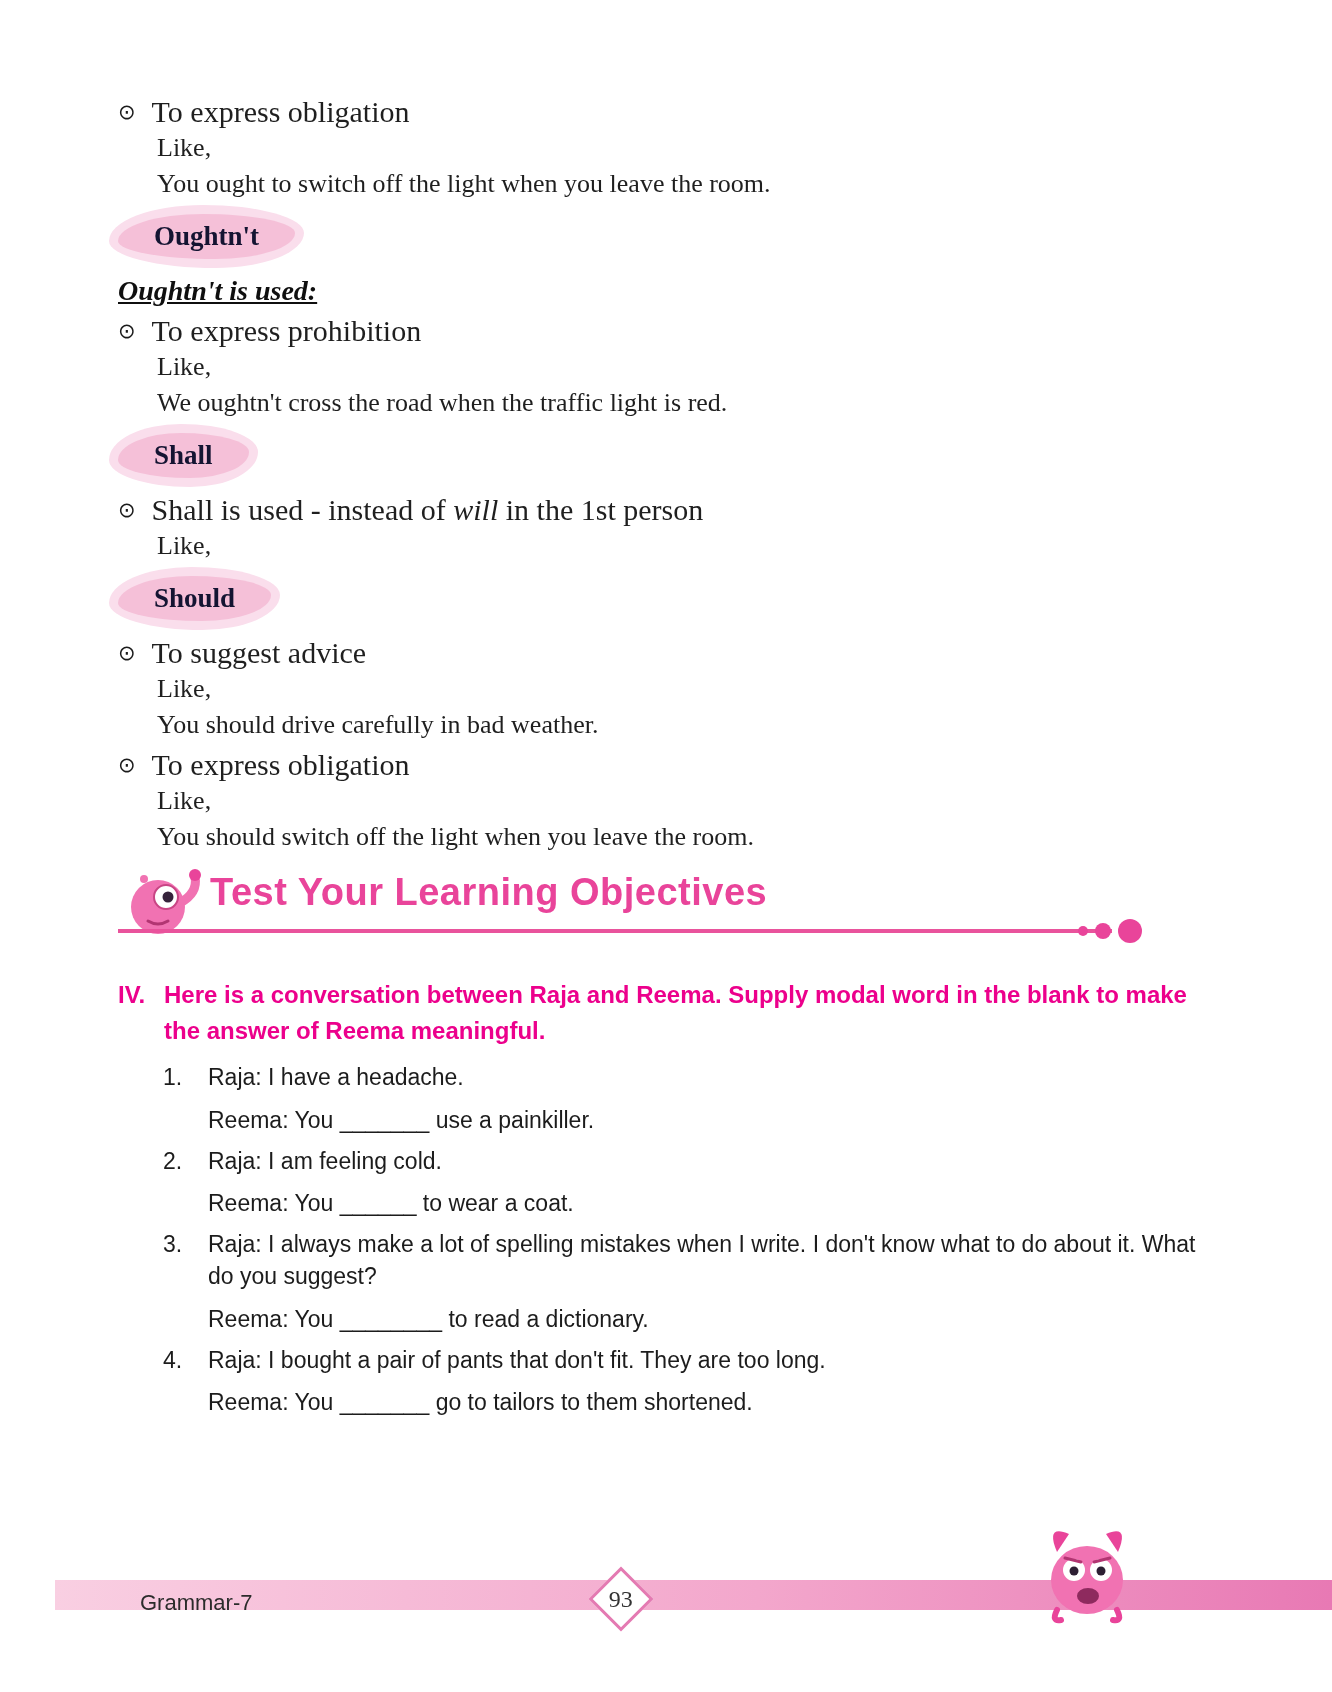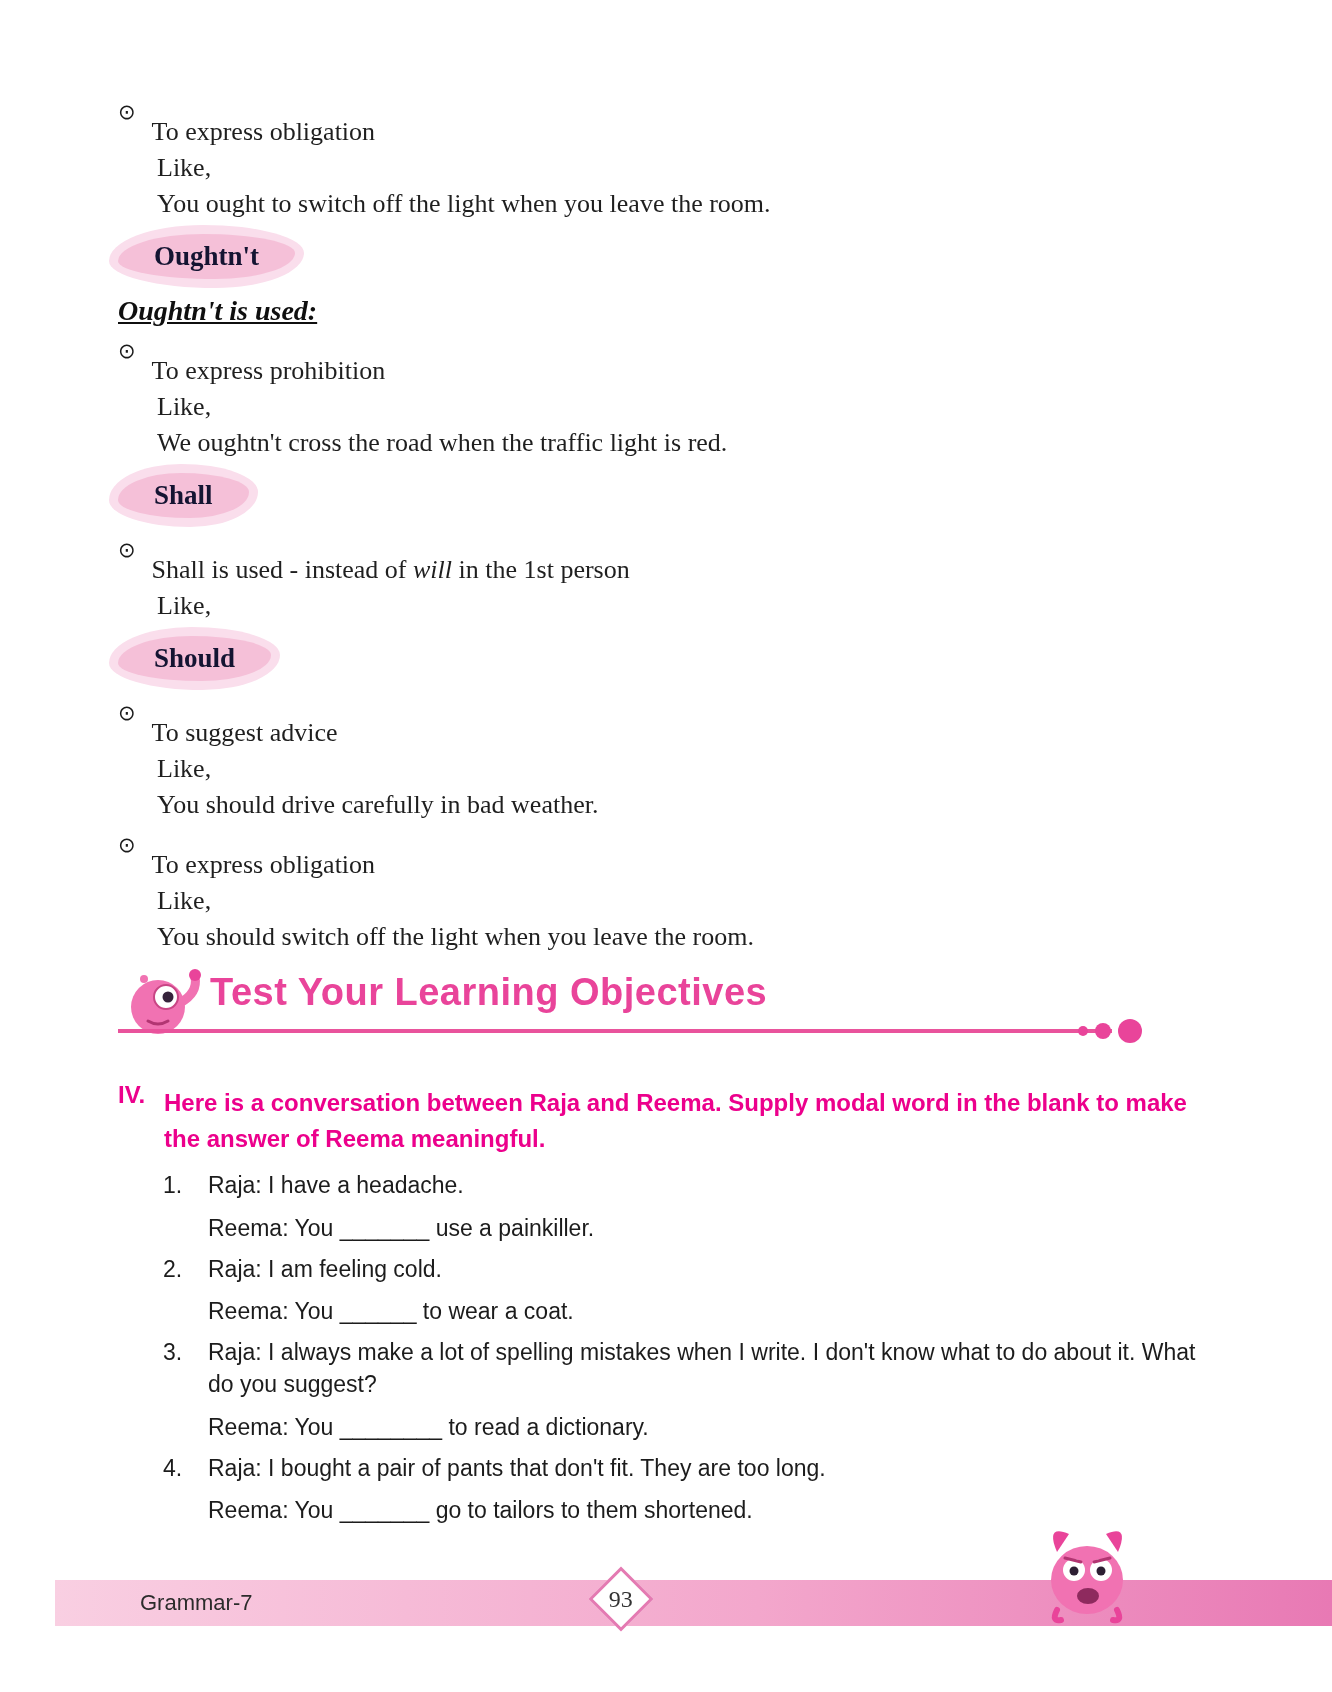--- a/index.html
+++ b/index.html
@@ -5,21 +5,21 @@
   html,body{margin:0;padding:0;background:#ffffff;}
   .page{
     position:relative;width:1332px;height:1692px;background:#ffffff;overflow:hidden;
     font-family:"Liberation Serif",serif;color:#1f1f1f;
   }
   .content{padding:96px 110px 0 118px;}
 
   
   .bullet-row{display:flex;align-items:flex-start;margin:0 0 4px 0;}
   .bullet-glyph{font-family:"DejaVu Sans",sans-serif;font-size:21px;line-height:32px;margin-right:16px;color:#1b1b1b;}
-  .bullet-text{font-size:26px;line-height:32px;margin-top:20px;}
+  .bullet-text{font-size:30px;line-height:32px;}
   .sub-line{margin-left:39px;font-size:26px;line-height:32px;margin-bottom:4px;}
   .example{margin-bottom:8px;}
   .italic{font-style:italic;text-align:right;}
 
   .badge-row{display:flex;justify-content:flex-start;margin:14px 0 16px 0;}
   .badge{
     font-weight:bold;font-size:27px;color:#141432;line-height:1;
     background:#F5C0D8;padding:9px 36px;
     border-radius:48% 52% 45% 55% / 60% 42% 58% 40%;
     box-shadow:0 0 0 9px #FADEEC;
@@ -41,31 +41,31 @@
   .banner-dots{position:absolute;right:80px;bottom:6px;display:flex;align-items:center;gap:7px;}
   .dot{border-radius:50%;background:#E9449A;}
   .dot.d1{width:10px;height:10px;}
   .dot.d2{width:16px;height:16px;}
   .dot.d3{width:24px;height:24px;}
 
   
   .exercise{font-family:"Liberation Sans",sans-serif;margin-top:28px;color:#1c1c1c;}
   .ex-head{display:flex;color:#EC008C;font-weight:bold;font-size:24px;line-height:1.5;}
   .ex-roman{flex:0 0 46px;}
-  .ex-instruction{flex:1;margin-top:8px;}
+  .ex-instruction{flex:1;}
   .ex-items{margin-top:12px;}
   .ex-item{display:flex;margin-bottom:8px;font-size:23px;}
   .ex-num{flex:0 0 45px;margin-left:45px;line-height:1.42;}
   .ex-body{flex:1;}
   .ex-q{line-height:1.42;}
   .ex-a{line-height:1.42;margin-top:10px;}
 
   
   .footer-bar{
-    position:absolute;left:55px;right:0;top:1580px;height:46px;
+    position:absolute;left:55px;right:0;top:1580px;height:30px;
     background:linear-gradient(90deg,#F9CFE2 0%,#F3A7CC 55%,#E879B4 100%);
   }
   .footer-book{
     position:absolute;left:85px;top:10px;
     font-family:"Liberation Sans",sans-serif;font-size:22px;color:#2b2b2b;
   }
   .page-diamond{
     position:absolute;left:543px;top:-4px;width:46px;height:46px;background:#ffffff;
     border:3px solid #E47AB2;transform:rotate(45deg);
     display:flex;align-items:center;justify-content:center;box-sizing:border-box;

